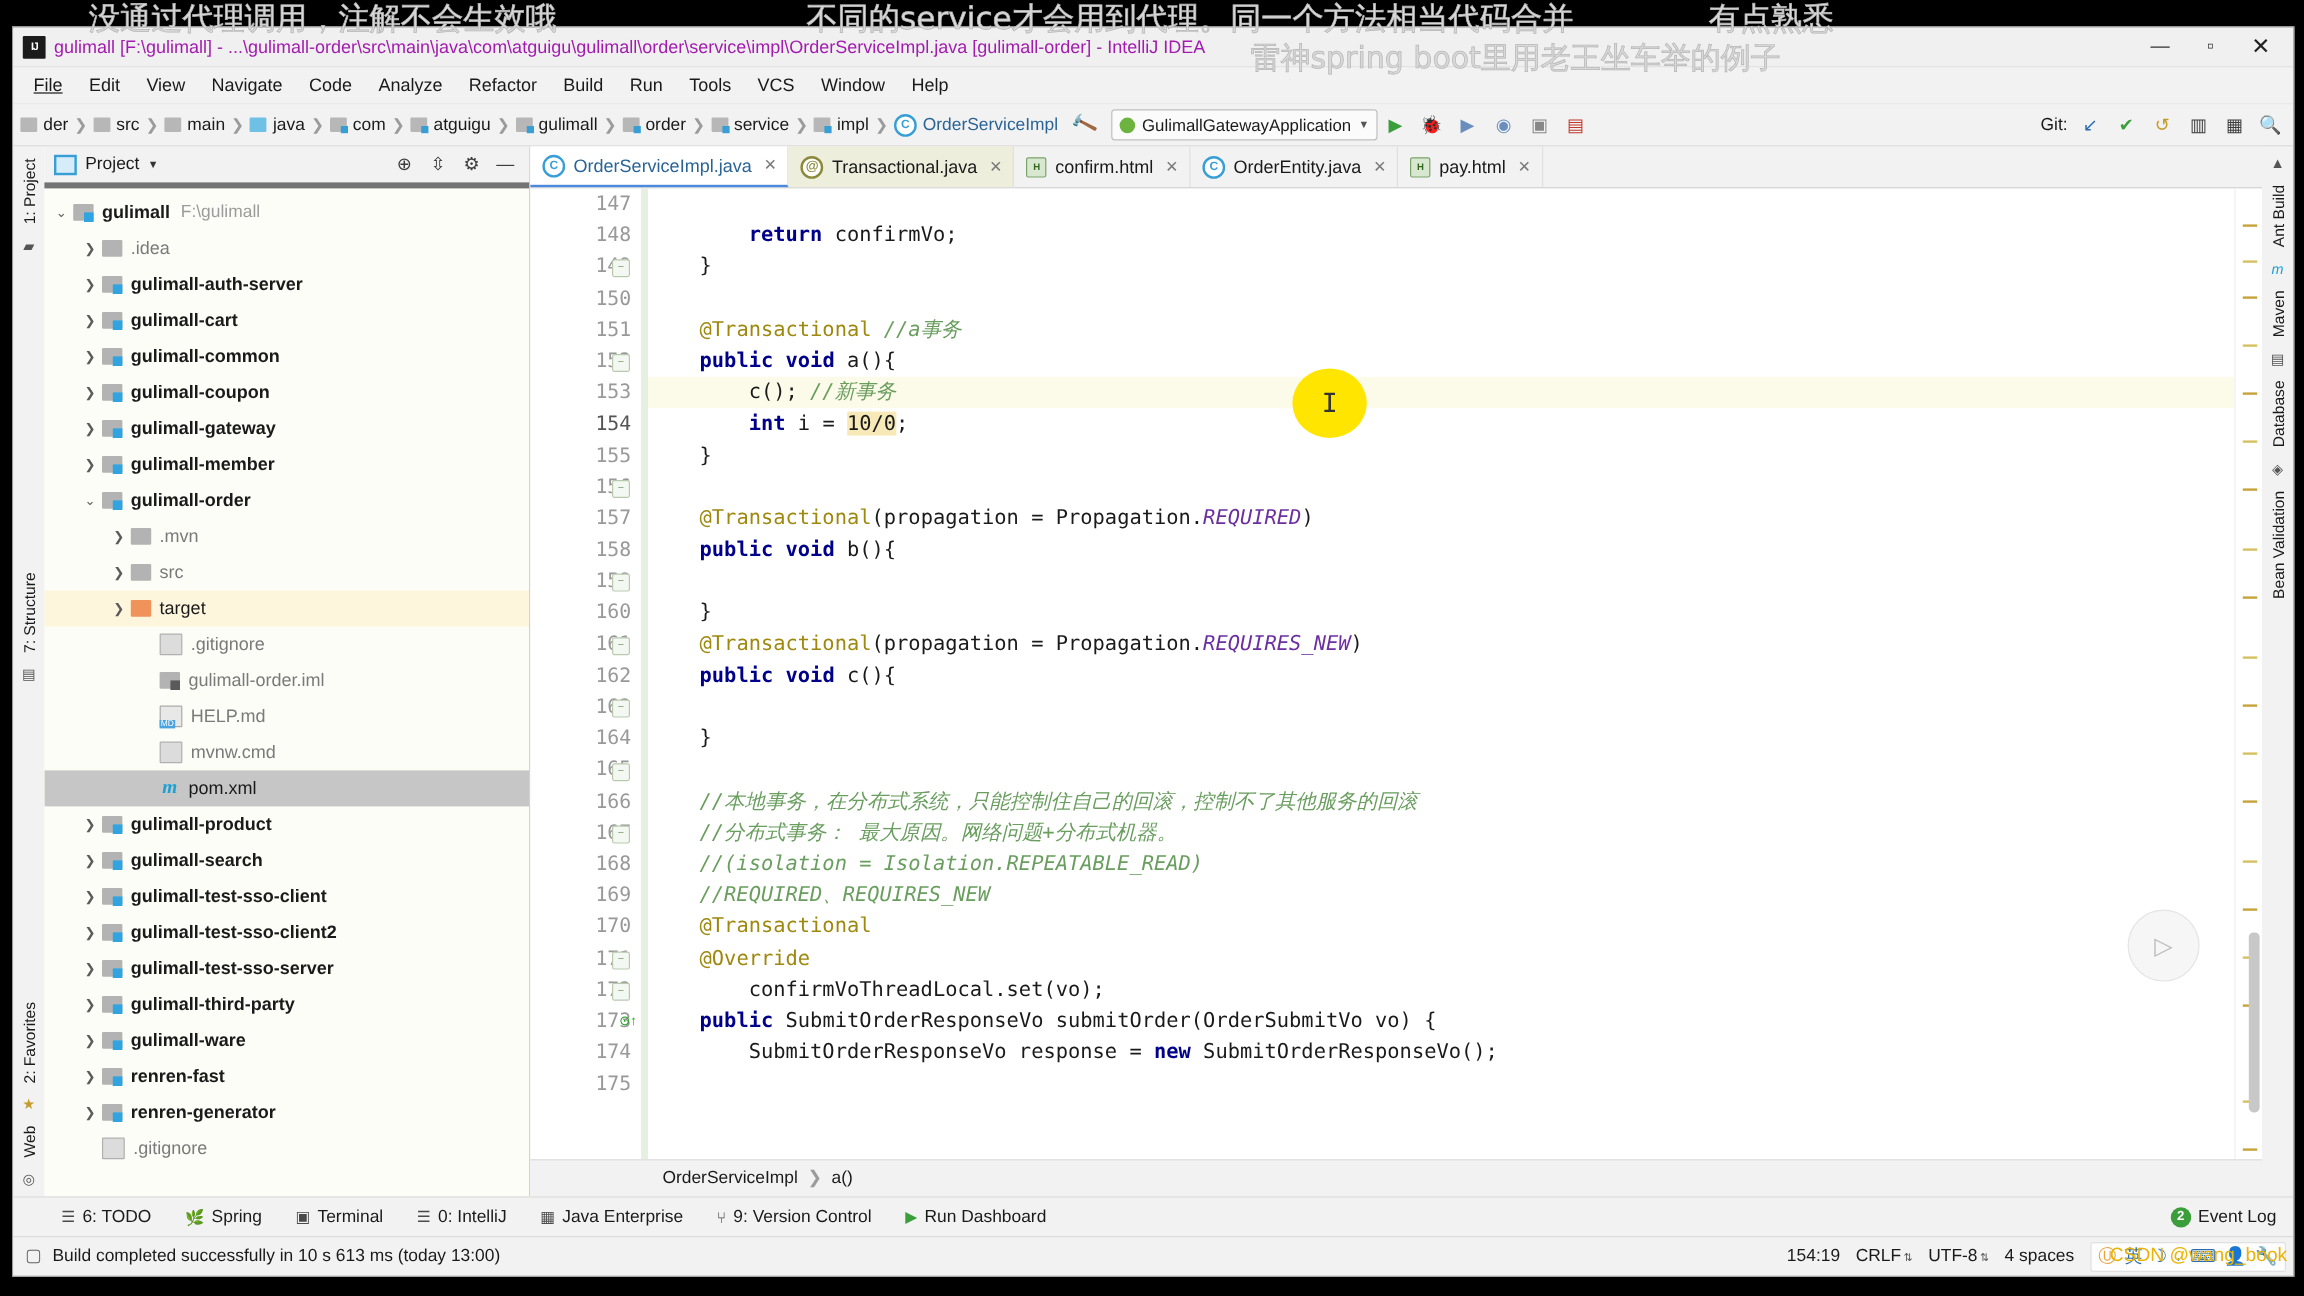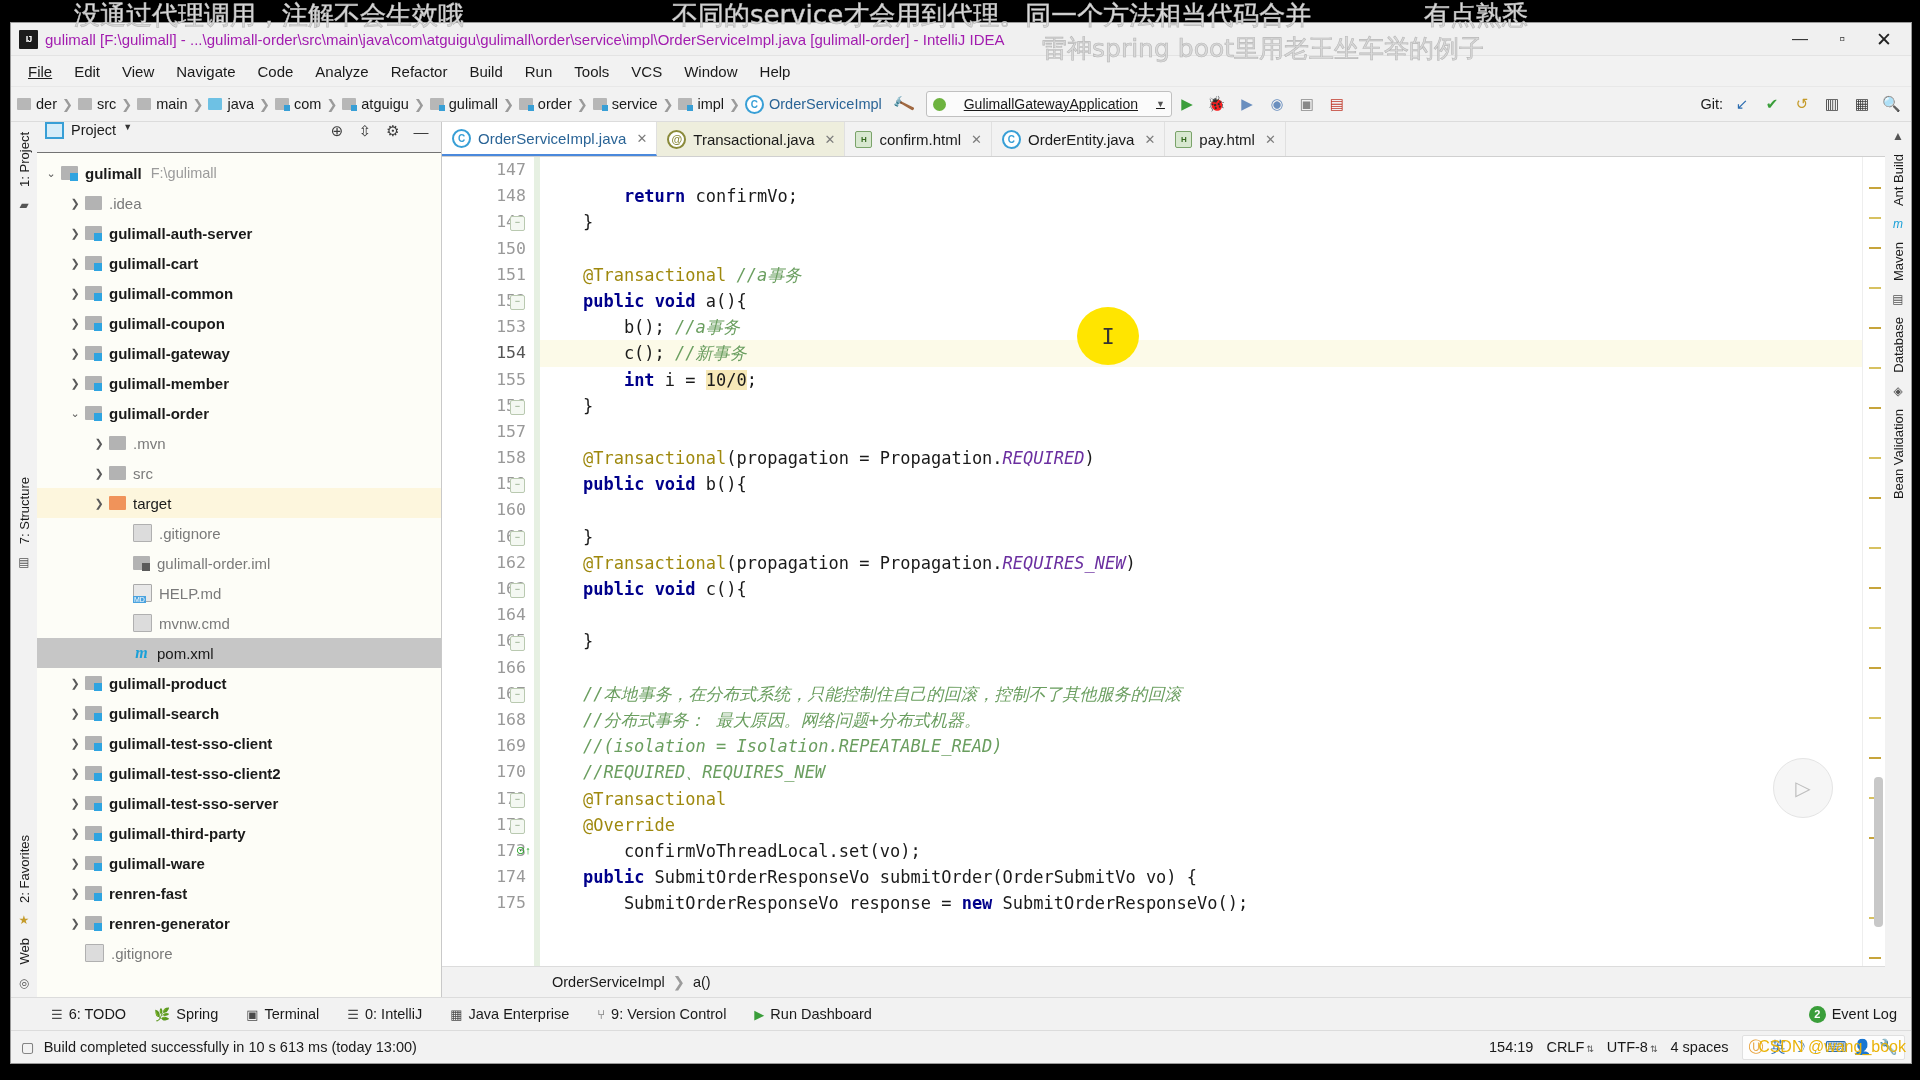--- a/index.html
+++ b/index.html
@@ -52,21 +52,21 @@
   .fold-ic{width:14px;height:12px;margin-right:5px;flex:0 0 14px;border-radius:1px;position:relative;}
   .fold-gray{background:#b7b7b7;}
   .fold-blue{background:#6ec1e4;}
   .fold-badge{position:absolute;right:-1px;bottom:-1px;width:6px;height:6px;background:#389fd6;}
   .cls-ic{width:15px;height:15px;border-radius:50%;background:#fff;border:2px solid #389fd6;
     color:#389fd6;font-size:10px;font-weight:bold;display:flex;align-items:center;justify-content:center;
     margin-right:5px;flex:0 0 15px;}
   .hammer{margin:0 10px 0 12px;color:#2e7d32;font-size:16px;transform:rotate(-20deg);}
   .runcfg{
     display:flex;align-items:center;height:24px;border:1px solid #c0c0c0;background:#fbfbfb;
-    border-radius:3px;padding:0 6px;margin-left:2px;font-size:14px;color:#1a1a1a;gap:18px;text-decoration:underline;
+    border-radius:3px;padding:0 6px;margin-left:2px;font-size:14px;color:#1a1a1a;gap:6px;
   }
   .runcfg .spring-ic{width:13px;height:13px;border-radius:50%;background:#6db33f;}
   .tool-ic{width:30px;height:26px;display:flex;align-items:center;justify-content:center;font-size:15px;color:#3c3c3c;}
   .navbar .right-tools{position:absolute;right:4px;display:flex;align-items:center;gap:0;}
   .git-label{font-size:14.5px;color:#1a1a1a;margin-right:4px;}
   
   .body{flex:1 1 auto;display:flex;min-height:0;}
   .leftstrip,.rightstrip{
     width:26px;flex:0 0 26px;background:#f2f2f2;display:flex;flex-direction:column;
     align-items:center;justify-content:space-between;padding:4px 0;
@@ -76,22 +76,22 @@
     font-size:13px;color:#1a1a1a;padding:6px 3px;white-space:nowrap;display:flex;align-items:center;gap:5px;
   }
   .vstack{display:flex;flex-direction:column;align-items:center;gap:2px;}
   .mini-ic{font-size:12px;color:#555;padding:3px 0;}
   
   .project{
     width:404px;flex:0 0 404px;background:#fdfdf7;display:flex;flex-direction:column;
     border-right:1px solid #c9c9c9;
   }
   .proj-head{
-    height:30px;flex:0 0 30px;display:flex;align-items:flex-start;background:#f2f2f2;
-    padding-left:8px;border-bottom:1px solid #737373;
+    height:30px;flex:0 0 30px;display:flex;align-items:center;background:#f2f2f2;
+    padding-left:8px;border-bottom:5px solid #737373;
   }
   .proj-head .sq{width:15px;height:13px;border:2px solid #389fd6;background:#d6edf9;margin-right:7px;}
   .proj-head .label{font-size:14.5px;color:#1a1a1a;}
   .proj-head .caret{margin-left:7px;font-size:9px;color:#333;}
   .proj-head .acts{margin-left:auto;display:flex;align-items:center;gap:0;padding-right:6px;}
   .proj-head .acts span{width:28px;text-align:center;font-size:15px;color:#3c3c3c;}
   .tree{flex:1 1 auto;overflow:hidden;padding-top:5px;font-size:15px;}
   .row{height:30px;display:flex;align-items:center;white-space:nowrap;padding-left:4px;}
   .row.sel{background:#c6c6c6;}
   .row.hl{background:#fdf6dd;}
@@ -536,21 +536,20 @@
             <div class="ln">175</div>
           </div>
         <div class="code" id="code">
           <div class="green-bar"></div>
         <div class="cline">&nbsp;</div>
             <div class="cline">        <span class="kw">return</span> confirmVo;</div>
             <div class="cline">    }</div>
             <div class="cline">&nbsp;</div>
             <div class="cline">    <span class="ann">@Transactional</span> <span class="cmt">//a事务</span></div>
             <div class="cline">    <span class="kw">public</span> <span class="kw">void</span> a(){</div>
-            <div class="cline">        b(); <span class="cmt">//a事务</span></div>
             <div class="cline cur">        c(); <span class="cmt">//新事务</span></div>
             <div class="cline">        <span class="kw">int</span> i = <span class="num">10/0</span>;</div>
             <div class="cline">    }</div>
             <div class="cline">&nbsp;</div>
             <div class="cline">    <span class="ann">@Transactional</span>(propagation = Propagation.<span class="fld">REQUIRED</span>)</div>
             <div class="cline">    <span class="kw">public</span> <span class="kw">void</span> b(){</div>
             <div class="cline">&nbsp;</div>
             <div class="cline">    }</div>
             <div class="cline">    <span class="ann">@Transactional</span>(propagation = Propagation.<span class="fld">REQUIRES_NEW</span>)</div>
             <div class="cline">    <span class="kw">public</span> <span class="kw">void</span> c(){</div>

